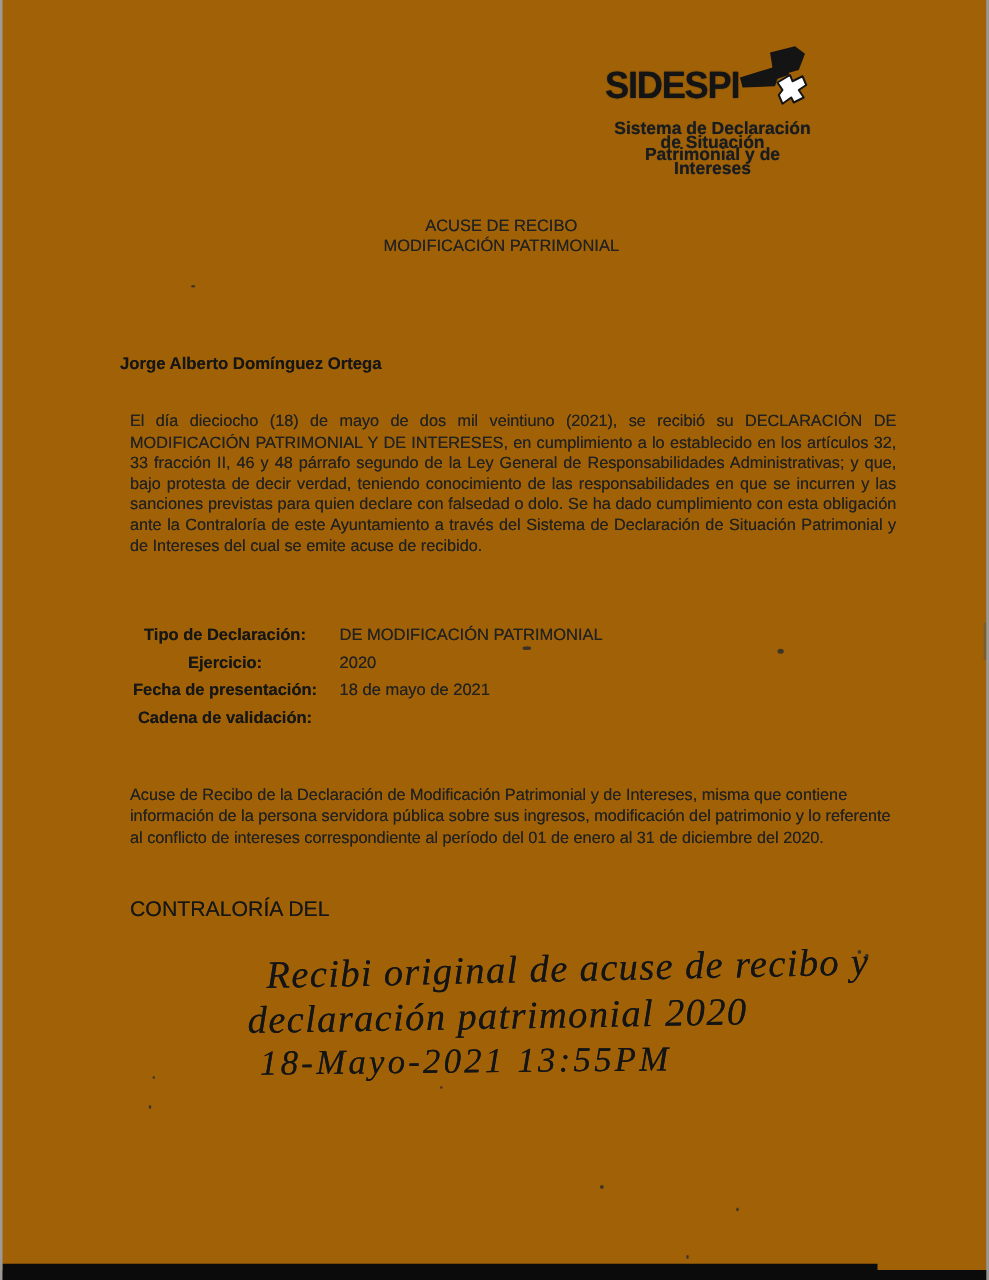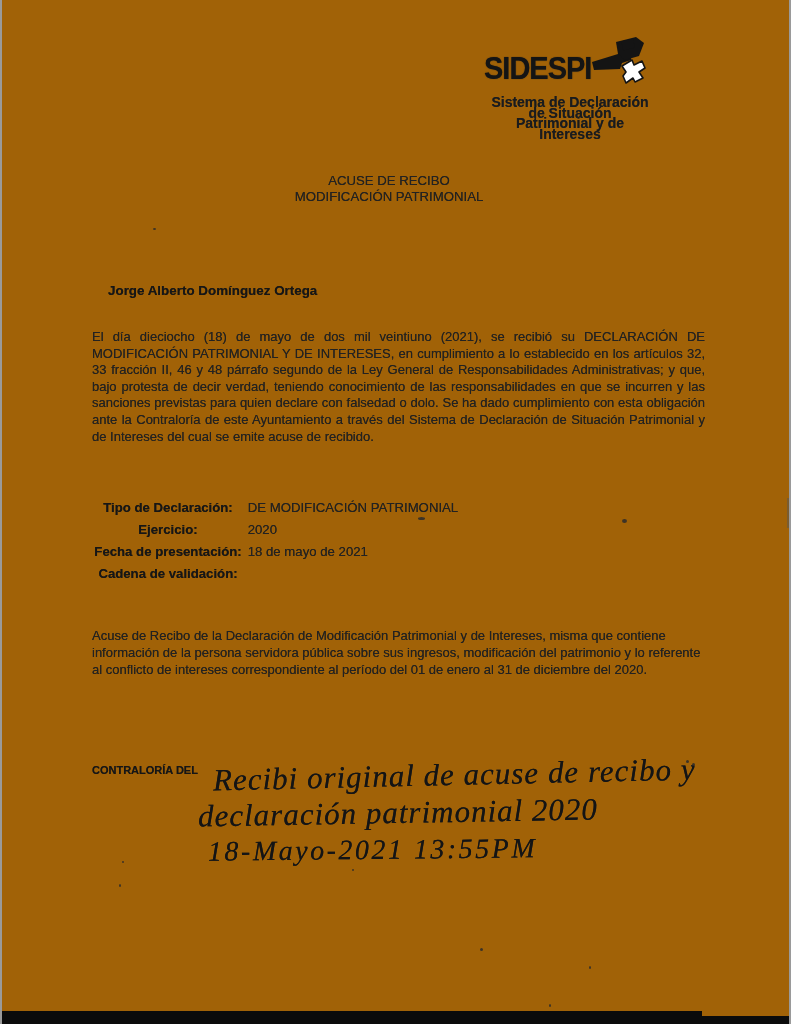--- a/index.html
+++ b/index.html
@@ -5,21 +5,21 @@
   html,body{margin:0;padding:0;background:#9a9a9a;}
   .page{
     position:relative;
     width:787px;height:1024px;
     margin:0 auto;
     background:#a16207;
     overflow:hidden;
     font-family:"Liberation Sans","DejaVu Sans",sans-serif;
     color:#1f1f1f;
   }
-  .scantext{ text-shadow:0 0 0.5px rgba(25,25,25,0.75); }
+  .scantext{ text-shadow:0 0 0.5px rgba(25,25,25,0.75);padding-left:12px; }
 
   
   .logo{position:absolute;left:482px;top:42px;width:180px;}
   .logo-row{display:flex;align-items:center;}
   .wordmark{
     font-weight:700;font-size:29px;letter-spacing:-1px;
     transform:scaleY(1.05);color:#141414;
     text-shadow:0 0 1px #222;
   }
   .logo-mark{margin-left:1px;transform:translateY(-6px);}
@@ -30,38 +30,38 @@
   }
 
   
   .title{
     position:absolute;left:0;top:173px;width:774px;
     text-align:center;font-size:13.2px;line-height:15.5px;color:#222;
   }
 
   
   .name{
-    position:absolute;left:106px;top:283px;
+    position:absolute;left:82px;top:283px;
     font-weight:700;font-size:13.4px;color:#161616;
   }
   .para{
     position:absolute;left:90px;margin:0;
     font-size:13px;line-height:16.6px;color:#222;
   }
   .para1{top:329px;width:613px;text-align:justify;}
   .para2{top:627px;width:618px;line-height:17px;}
 
   .fields{position:absolute;left:90px;top:497px;font-size:13.2px;}
   .field-row{line-height:22px;white-space:nowrap;}
   .flabel{display:inline-block;width:152px;font-weight:700;color:#161616;text-align:center;}
   .fvalue{color:#222;}
 
   .contraloria{
-    position:absolute;left:90px;top:764px;
-    font-weight:700;font-size:11px;color:#161616;
+    position:absolute;left:90px;top:718px;
+    font-weight:400;font-size:17px;color:#161616;
   }
 
   
   .hw{
     position:absolute;
     font-family:"Liberation Serif","DejaVu Serif",serif;
     font-style:italic;color:#141414;white-space:nowrap;
     text-shadow:0 0 0.5px #222;
   }
   .hw1{left:211px;top:757px;font-size:31px;transform:rotate(-1.3deg);letter-spacing:1px;}

